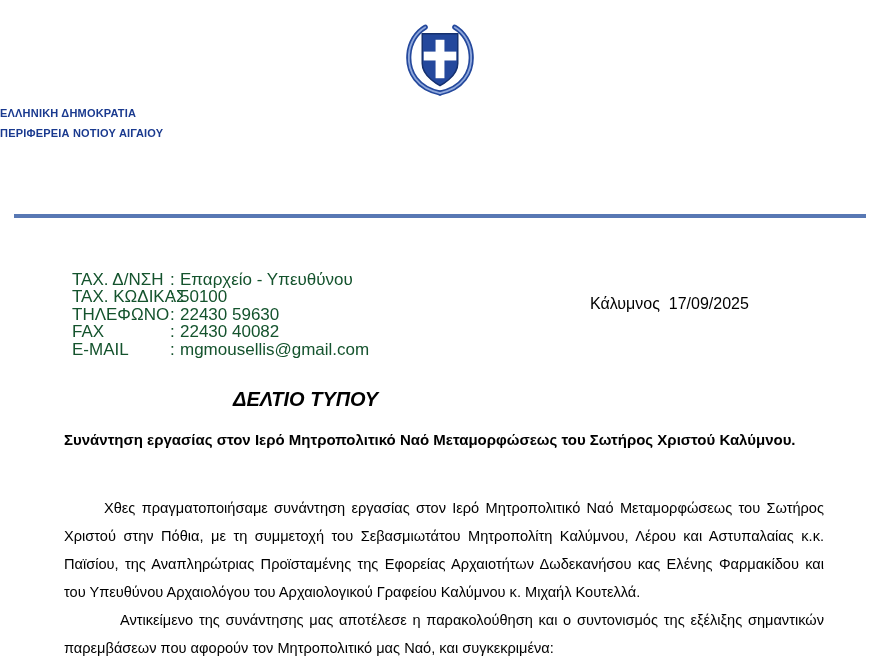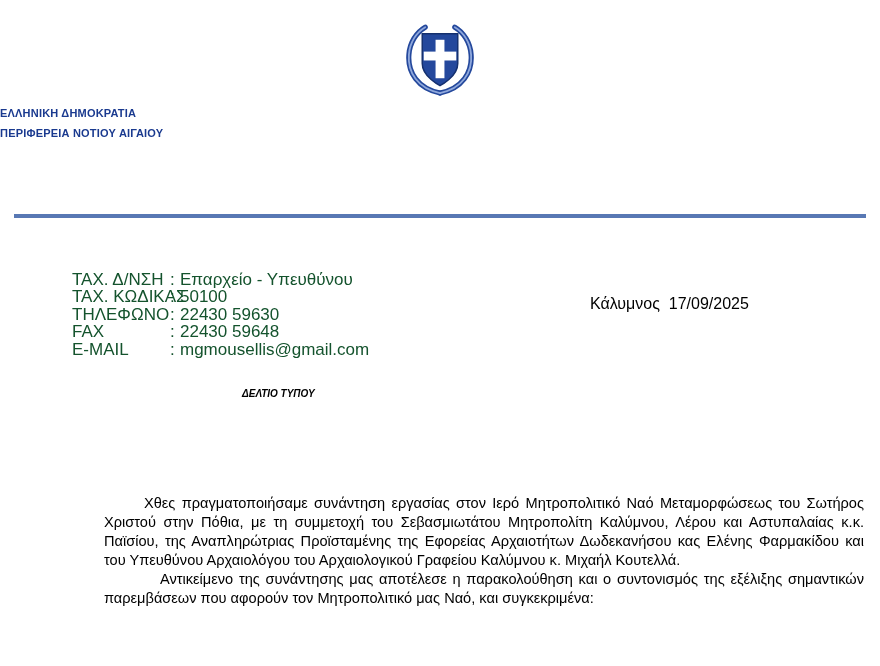--- a/index.html
+++ b/index.html
@@ -89,22 +89,22 @@
     font-size: 16px;
     line-height: 17.4px;
     white-space: pre;
     margin-top: 24px;
   }
 
   
   .deltio {
     position: absolute;
     top: 388px;
-    left: 242px;
-    font-size: 10px;
+    left: 233px;
+    font-size: 20px;
     font-weight: bold;
     font-style: italic;
   }
 
   .subject {
     position: absolute;
     top: 429px;
     left: 64px;
     width: 760px;
     font-size: 15px;
@@ -112,23 +112,22 @@
     line-height: 21.5px;
   }
 
   
   .body-text {
     position: absolute;
     top: 494px;
     left: 64px;
     width: 760px;
     font-size: 14.6px;
-    line-height: 19px;
+    line-height: 28px;
     text-align: justify;
-    margin-left: 40px;
   }
   .body-text p {
     margin: 0 0 0 0;
   }
   .body-text p.indent1 {
     text-indent: 40px;
   }
   .body-text p.indent2 {
     text-indent: 56px;
   }
@@ -174,32 +173,33 @@
       <span>50100</span>
     </div>
     <div class="row">
       <span class="lbl">ΤΗΛΕΦΩΝΟ</span>
       <span class="sep">:</span>
       <span>22430 59630</span>
     </div>
     <div class="row">
       <span class="lbl">FAX</span>
       <span class="sep">:</span>
-      <span>22430 59648</span>
+      <span>22430 40082</span>
     </div>
     <div class="row">
       <span class="lbl">E-MAIL</span>
       <span class="sep">:</span>
       <span>mgmousellis@gmail.com</span>
     </div>
   </div>
 
   <div class="place-date">Κάλυμνος  17/09/2025</div>
 
   <div class="deltio">ΔΕΛΤΙΟ ΤΥΠΟΥ</div>
 
+  <div class="subject">Συνάντηση εργασίας στον Ιερό Μητροπολιτικό Ναό Μεταμορφώσεως του Σωτήρος Χριστού Καλύμνου.</div>
 
   <div class="body-text">
     <p class="indent1">Χθες πραγματοποιήσαμε συνάντηση εργασίας στον Ιερό Μητροπολιτικό Ναό Μεταμορφώσεως του Σωτήρος Χριστού στην Πόθια, με τη συμμετοχή του Σεβασμιωτάτου Μητροπολίτη Καλύμνου, Λέρου και Αστυπαλαίας κ.κ. Παϊσίου, της Αναπληρώτριας Προϊσταμένης της Εφορείας Αρχαιοτήτων Δωδεκανήσου κας Ελένης Φαρμακίδου και του Υπευθύνου Αρχαιολόγου του Αρχαιολογικού Γραφείου Καλύμνου κ. Μιχαήλ Κουτελλά.</p>
     <p class="indent2">Αντικείμενο της συνάντησης μας αποτέλεσε η παρακολούθηση και ο συντονισμός της εξέλιξης σημαντικών παρεμβάσεων που αφορούν τον Μητροπολιτικό μας Ναό, και συγκεκριμένα:</p>
   </div>
 
 </div>
 
 </body></html>

